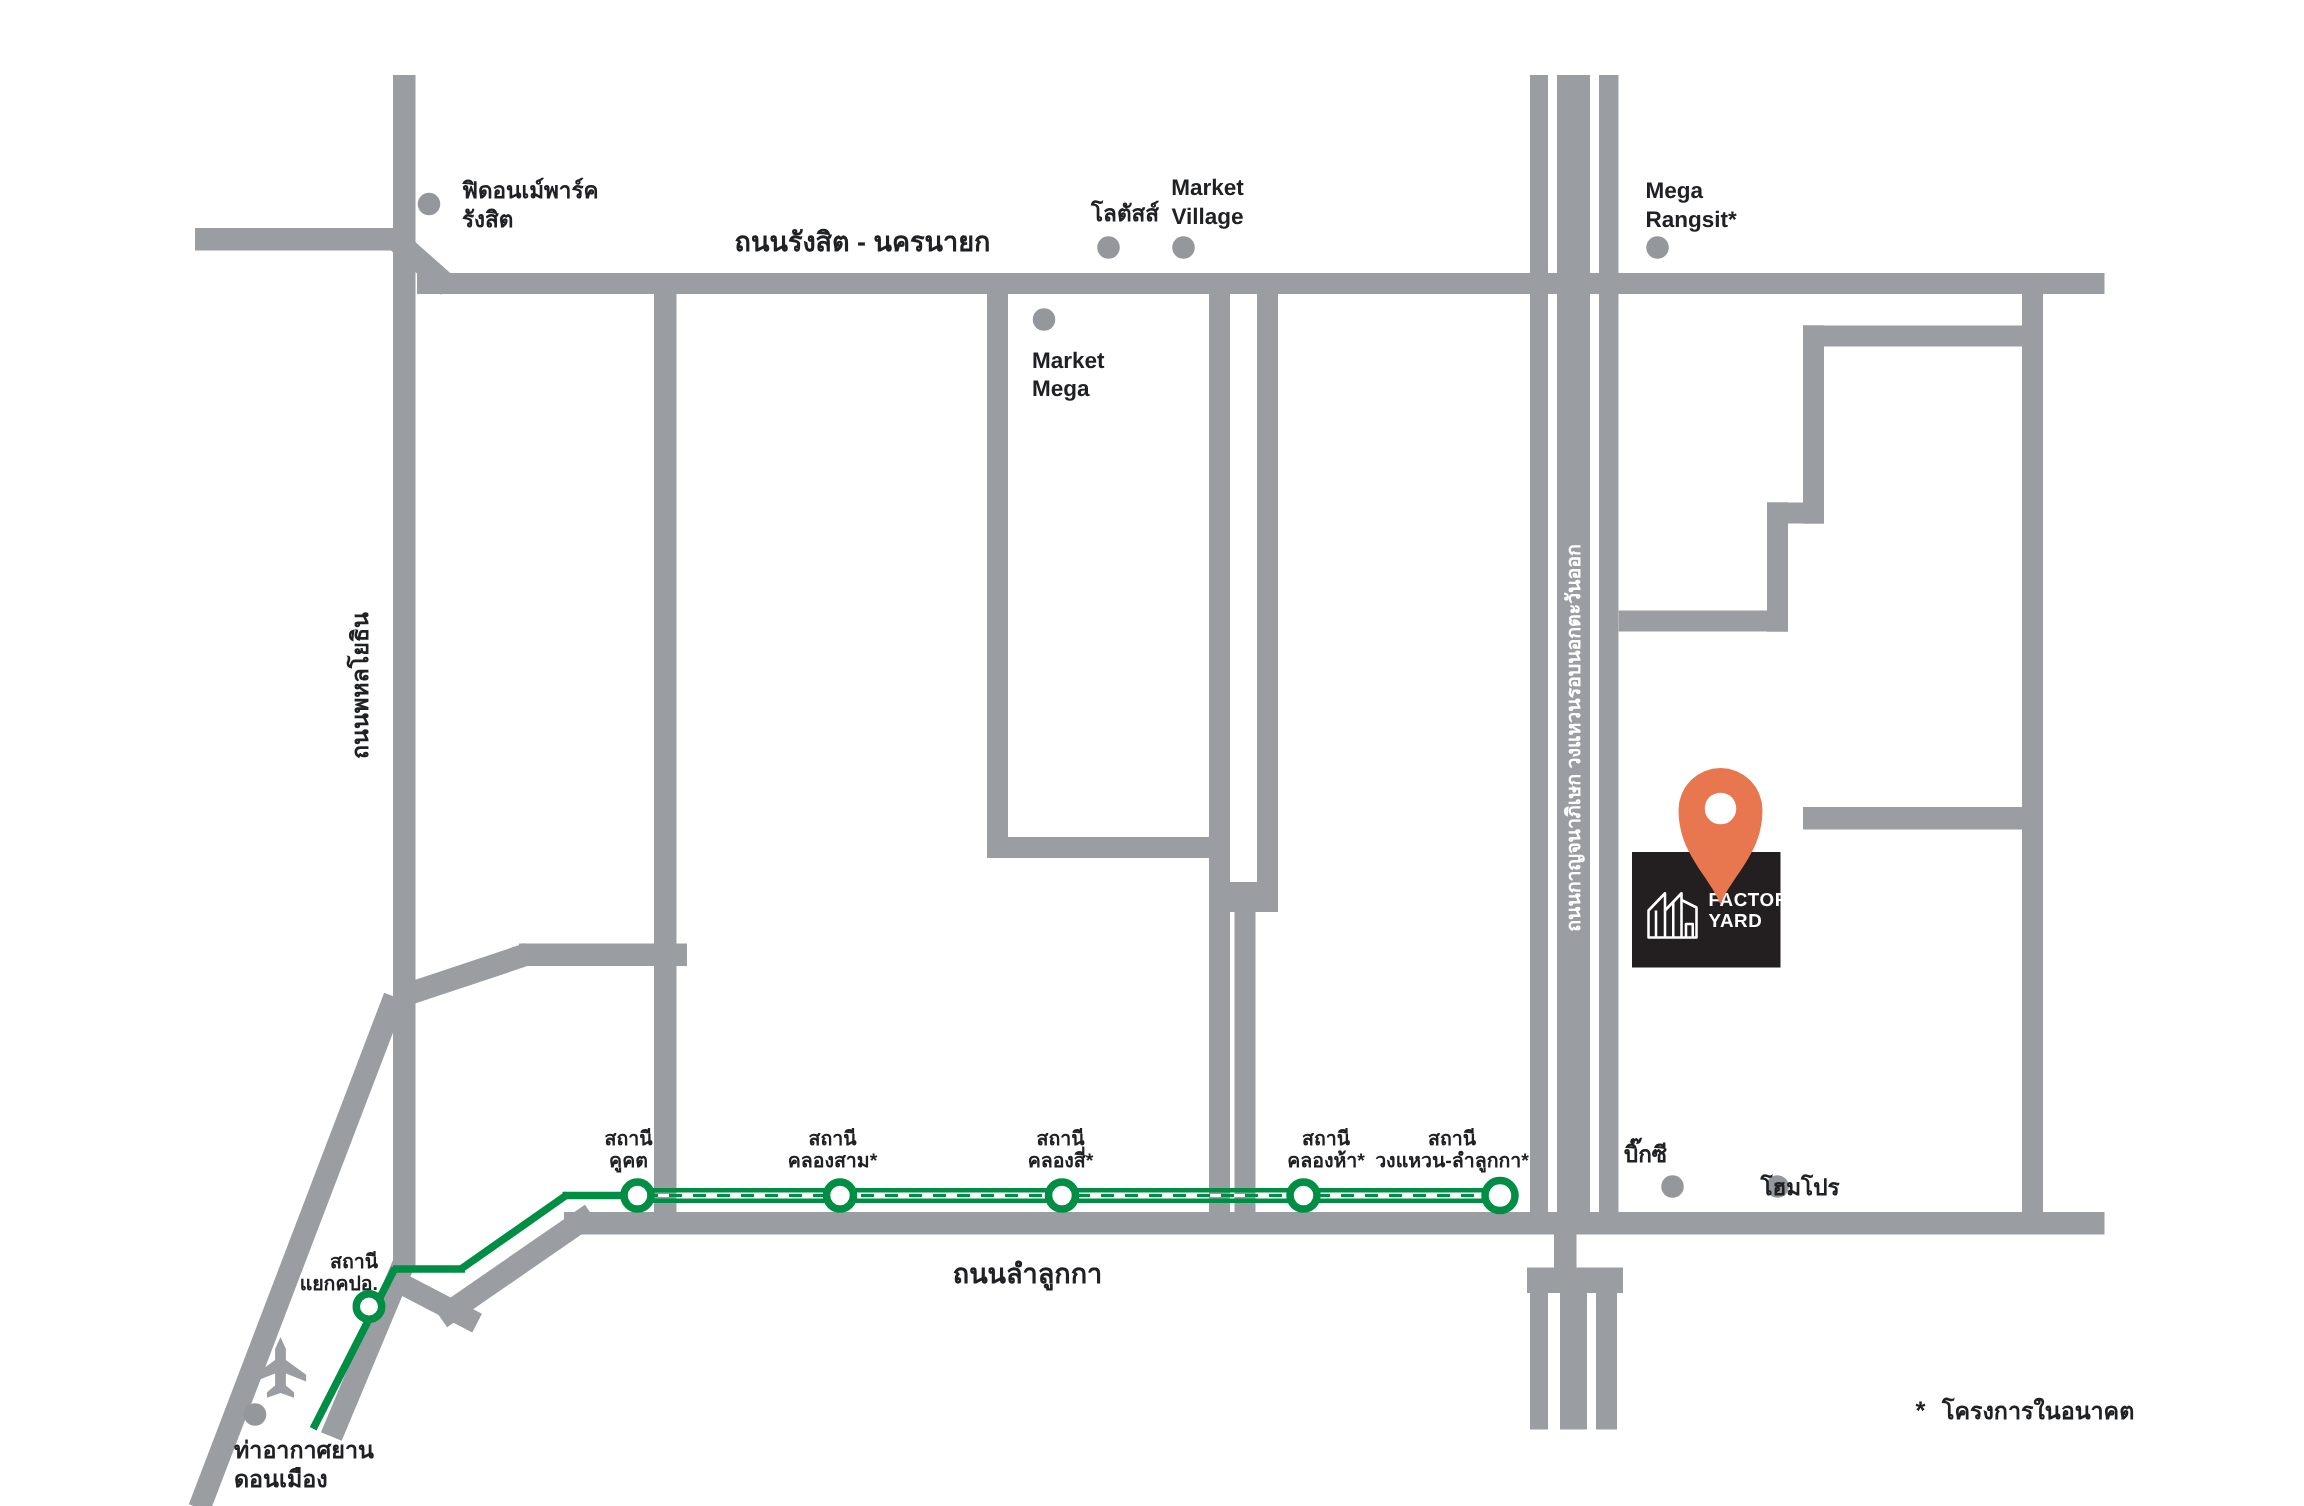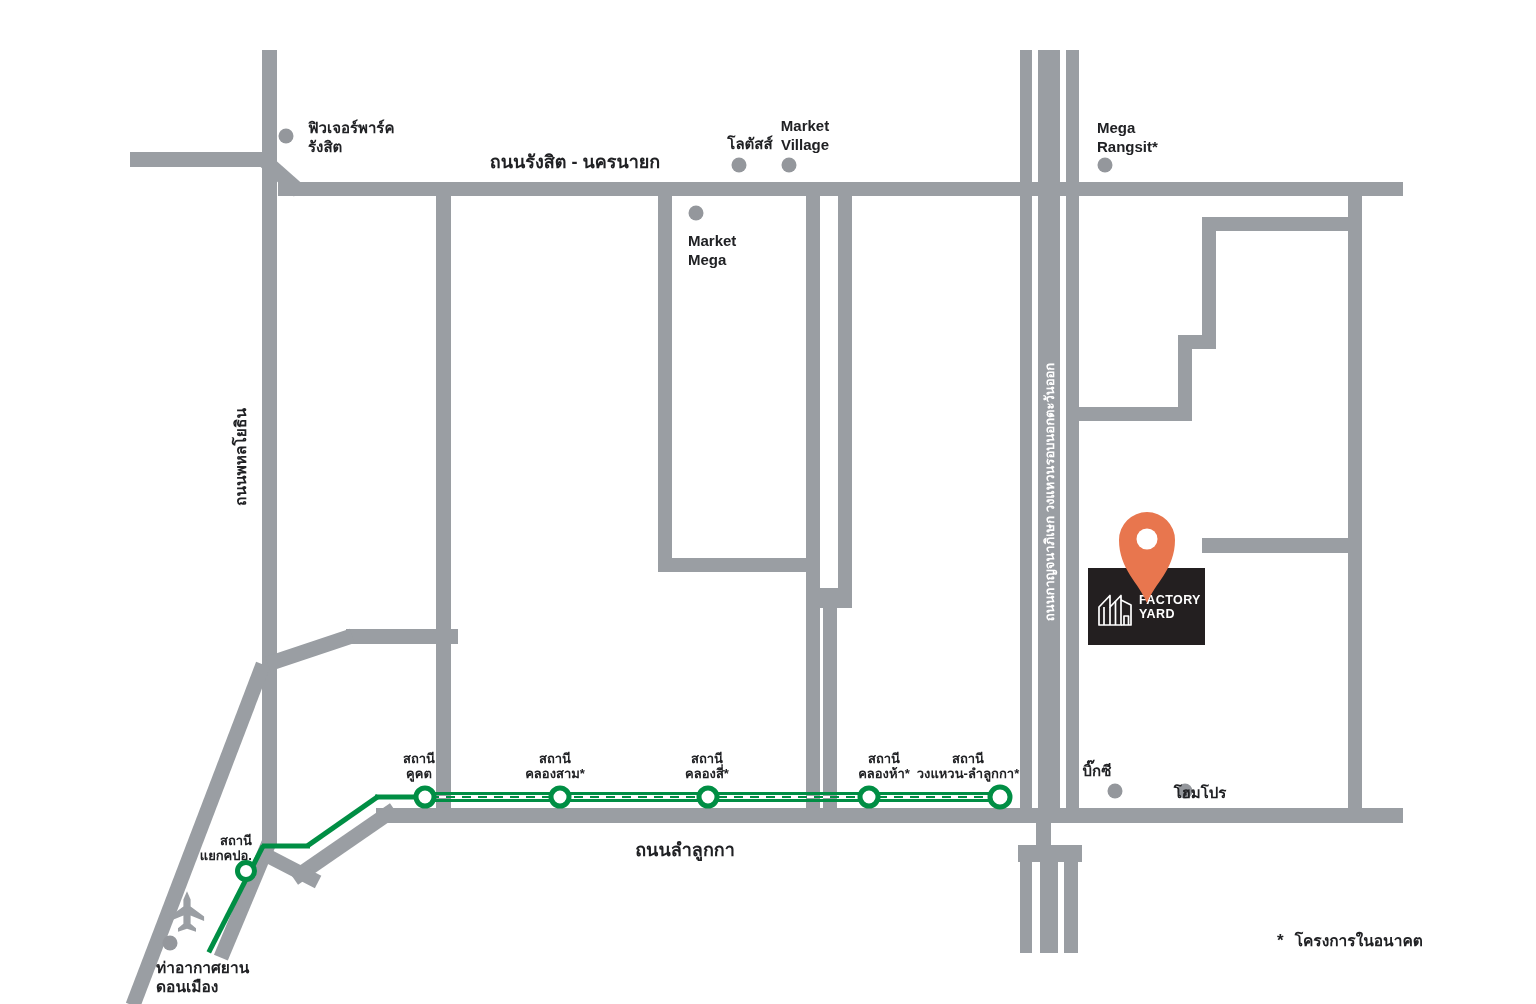--- a/index.html
+++ b/index.html
@@ -21,21 +21,21 @@
   .sta-lbl{font-size:13px;font-weight:700;line-height:15px;text-align:center;}
   .vlabel{transform:translate(-50%,-50%) rotate(-90deg);}
   .gseg{position:absolute;height:5px;background:var(--green);}
   .gdash{position:absolute;height:10px;box-sizing:border-box;
          border-top:3px solid var(--green);border-bottom:3px solid var(--green);
          padding:1px 0;background:repeating-linear-gradient(90deg,var(--green) 0 9px,#fff 9px 16px);
          background-clip:content-box;}
   .sta{position:absolute;width:23px;height:23px;box-sizing:border-box;background:#fff;
        border:5px solid var(--green);border-radius:50%;transform:translate(-50%,-50%);z-index:6;}
   .z2{z-index:2;} .z3{z-index:3;} .z7{z-index:7;}
-  #logo-box{position:absolute;left:1088px;top:568px;width:117px;height:77px;background:var(--ink);
+  #logo-box{position:absolute;left:1088px;top:568px;width:99px;height:77px;background:var(--ink);
             z-index:5;display:flex;align-items:center;padding-left:9px;box-sizing:border-box;}
   #logo-text{color:#fff;font-weight:700;font-size:12.5px;line-height:14px;letter-spacing:.4px;margin-left:6px;}
   #tollway-label{position:absolute;left:1049px;top:492px;color:#fff;font-size:13px;font-weight:600;
                  white-space:nowrap;z-index:3;}
   #legend{position:absolute;left:1277px;top:928px;display:flex;gap:11px;align-items:baseline;
           font-size:15.5px;font-weight:600;}
   #legend .star{font-size:17px;font-weight:700;}
   svg{display:block;}
 </style>
 </head>
@@ -92,21 +92,21 @@
   <div class="sta" style="left:869px;top:797px;"></div>
   <div class="sta" style="left:1000px;top:797px;width:25px;height:25px;"></div>
 
   <div class="lbl roadname c" style="left:575px;top:161px;">ถนนรังสิต - นครนายก</div>
   <div class="lbl roadname c" style="left:685px;top:849px;">ถนนลำลูกกา</div>
   <div class="lbl sb vlabel" style="left:240px;top:457px;font-size:15.5px;">ถนนพหลโยธิน</div>
   <div class="lbl vlabel" id="tollway-label">ถนนกาญจนาภิเษก วงแหวนรอบนอกตะวันออก</div>
 
   <div class="dot z3" style="left:286px;top:136px;"></div>
   <div class="lbl place z3" style="left:308px;top:118px;">
-    <span class="ln">ฟิวเจอร์พาร์ค</span>
+    <span class="ln">ฟิดอนเม์พาร์ค</span>
     <span class="ln">รังสิต</span>
   </div>
 
   <div class="dot z3" style="left:739px;top:165px;"></div>
   <div class="lbl place c z3" style="left:750px;top:143px;">โลตัสส์</div>
 
   <div class="dot z3" style="left:789px;top:165px;"></div>
   <div class="lbl place c z3" style="left:805px;top:135px;">
     <span class="ln">Market</span>
     <span class="ln">Village</span>

